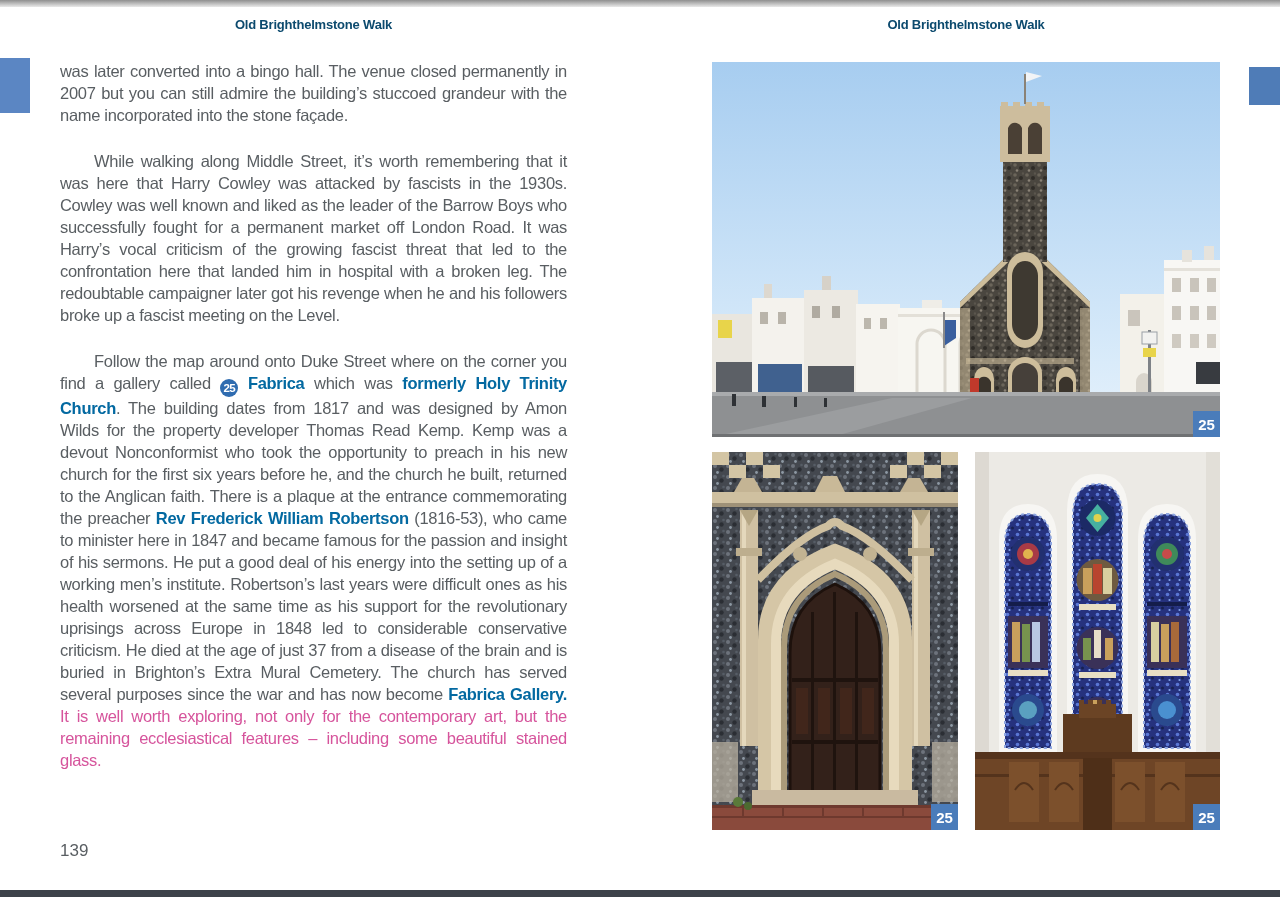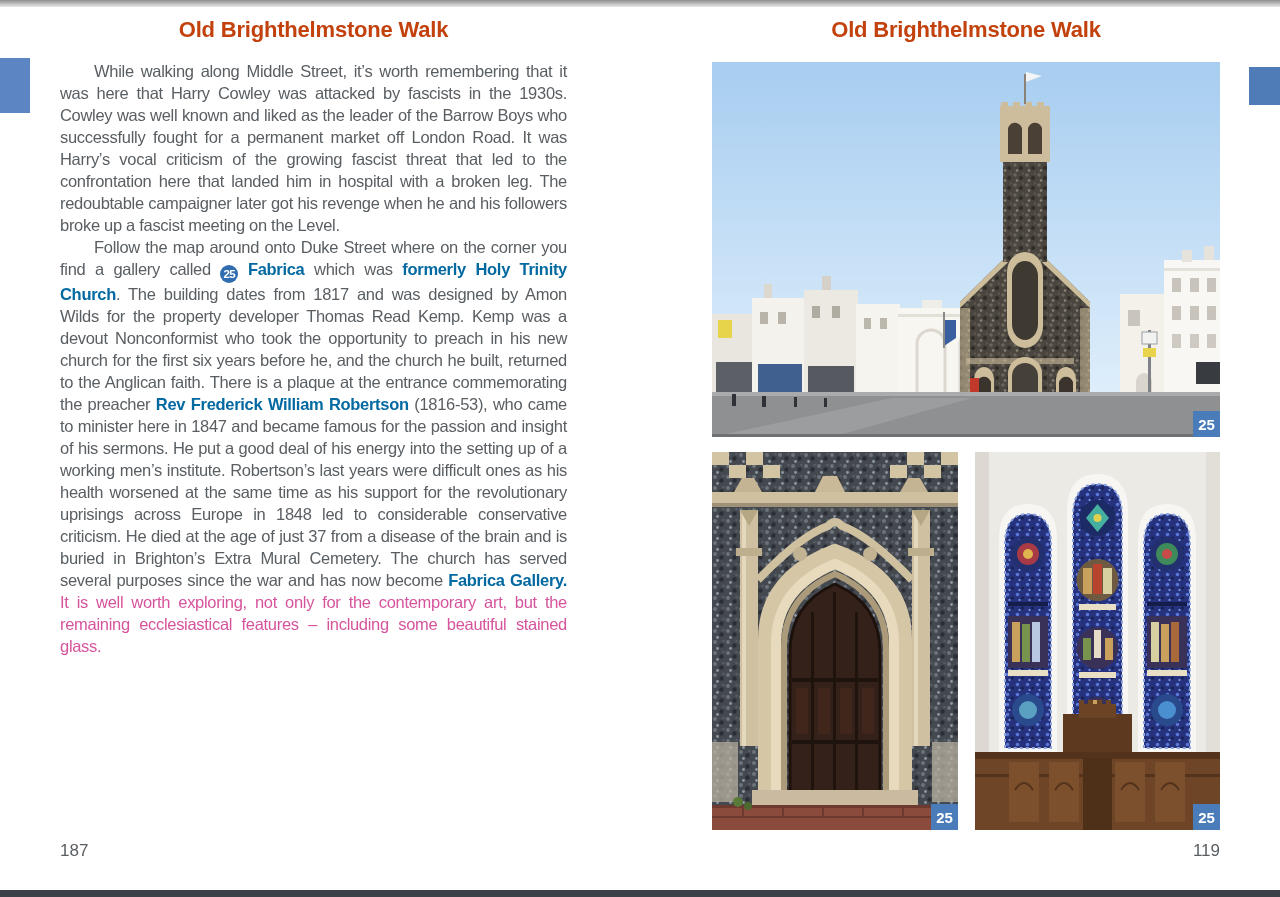--- a/index.html
+++ b/index.html
@@ -8,30 +8,30 @@
     position:relative;width:1280px;height:897px;background:#ffffff;overflow:hidden;
     font-family:"Liberation Sans",sans-serif;
   }
   .top-edge{position:absolute;left:0;top:0;width:1280px;height:7px;
     background:linear-gradient(to bottom,#8f8f8f,#e9e9e9);}
   .bottom-edge{position:absolute;left:0;bottom:0;width:1280px;height:7px;background:#3d424a;}
   .side-tab{position:absolute;background:#5b86c3;}
   .side-tab.left{left:0;top:58px;width:30px;height:55px;}
   .side-tab.right{right:0;top:67px;width:31px;height:38px;background:#4f7cb7;}
 
-  .running-head{position:absolute;top:17px;font-size:22px;font-weight:700;
-    color:#c2410c;text-align:center;letter-spacing:-0.2px;}
+  .running-head{position:absolute;top:17px;font-size:13px;font-weight:700;
+    color:#0c4a6e;text-align:center;letter-spacing:-0.2px;}
   .running-head.left{left:60px;width:507px;}
   .running-head.right{left:712px;width:508px;}
 
   .text-col{position:absolute;left:60px;top:60px;width:507px;
     font-size:16.5px;line-height:22px;letter-spacing:-0.3px;color:#595e62;
     text-align:justify;}
   .text-col p{margin:0;}
-  .text-col p.indent{text-indent:34px;}
+  .text-col p.indent{text-indent:34px;margin-top:24px;}
   .bold{font-weight:700;color:#0369a1;}
   .pink{color:#d6549c;}
   .inline-badge{
     display:inline-flex;width:18px;height:18px;border-radius:50%;
     background:#2f6cb0;color:#ffffff;font-size:11.5px;font-weight:700;
     align-items:center;justify-content:center;vertical-align:-3px;
     letter-spacing:-0.5px;text-indent:0;}
 
   .page-number{position:absolute;font-size:17px;color:#595e62;}
   .page-number.left{left:60px;top:841px;}
@@ -54,26 +54,26 @@
 
   <div class="top-edge"></div>
   <div class="bottom-edge"></div>
   <div class="side-tab left"></div>
   <div class="side-tab right"></div>
 
   <div class="running-head left">Old Brighthelmstone Walk</div>
   <div class="running-head right">Old Brighthelmstone Walk</div>
 
   <div class="text-col">
+      <p><span>was later converted into a bingo hall.  The venue closed permanently in 2007 but you can still admire the building’s stuccoed grandeur with the name incorporated into the stone façade.</span></p>
       <p class="indent"><span>While walking along Middle Street, it’s worth remembering that it was here that Harry Cowley was attacked by fascists in the 1930s.  Cowley was well known and liked as the leader of the Barrow Boys who successfully fought for a permanent market off London Road.  It was Harry’s vocal criticism of the growing fascist threat that led to the confrontation here that landed him in hospital with a broken leg.  The redoubtable campaigner later got his revenge when he and his followers broke up a fascist meeting on the Level.</span></p>
       <p class="indent"><span>Follow the map around onto Duke Street where on the corner you find a gallery called </span><span class="inline-badge">25</span><span> </span><span class="bold">Fabrica</span><span> which was </span><span class="bold">formerly Holy Trinity Church</span><span>.  The building dates from 1817 and was designed by Amon Wilds for the property developer Thomas Read Kemp.  Kemp was a devout Nonconformist who took the opportunity to preach in his new church for the first six years before he, and the church he built, returned to the Anglican faith.  There is a plaque at the entrance commemorating the preacher </span><span class="bold">Rev Frederick William Robertson</span><span> (1816-53), who came to minister here in 1847 and became famous for the passion and insight of his sermons.  He put a good deal of his energy into the setting up of a working men’s institute.  Robertson’s last years were difficult ones as his health worsened at the same time as his support for the revolutionary uprisings across Europe in 1848 led to considerable conservative criticism.  He died at the age of just 37 from a disease of the brain and is buried in Brighton’s Extra Mural Cemetery.  The church has served several purposes since the war and has now become </span><span class="bold">Fabrica Gallery.</span><span>  </span><span class="pink">It is well worth exploring, not only for the contemporary art, but the remaining ecclesiastical features – including some beautiful stained glass.</span></p>
     </div>
 
-  <div class="page-number left">187</div>
-  <div class="page-number right">119</div>
+  <div class="page-number left">139</div>
 
   <figure class="photo-church">
     <svg width="508" height="375" viewBox="0 0 508 375">
       <defs>
         <linearGradient id="sky" x1="0" y1="0" x2="0" y2="1">
           <stop offset="0" stop-color="#a7cdf0"></stop>
             <stop offset="0.8" stop-color="#d9ebfa"></stop>
             <stop offset="1" stop-color="#e6f1fb"></stop>
         </linearGradient>
         <pattern id="flintC" width="12" height="10" patternUnits="userSpaceOnUse">

